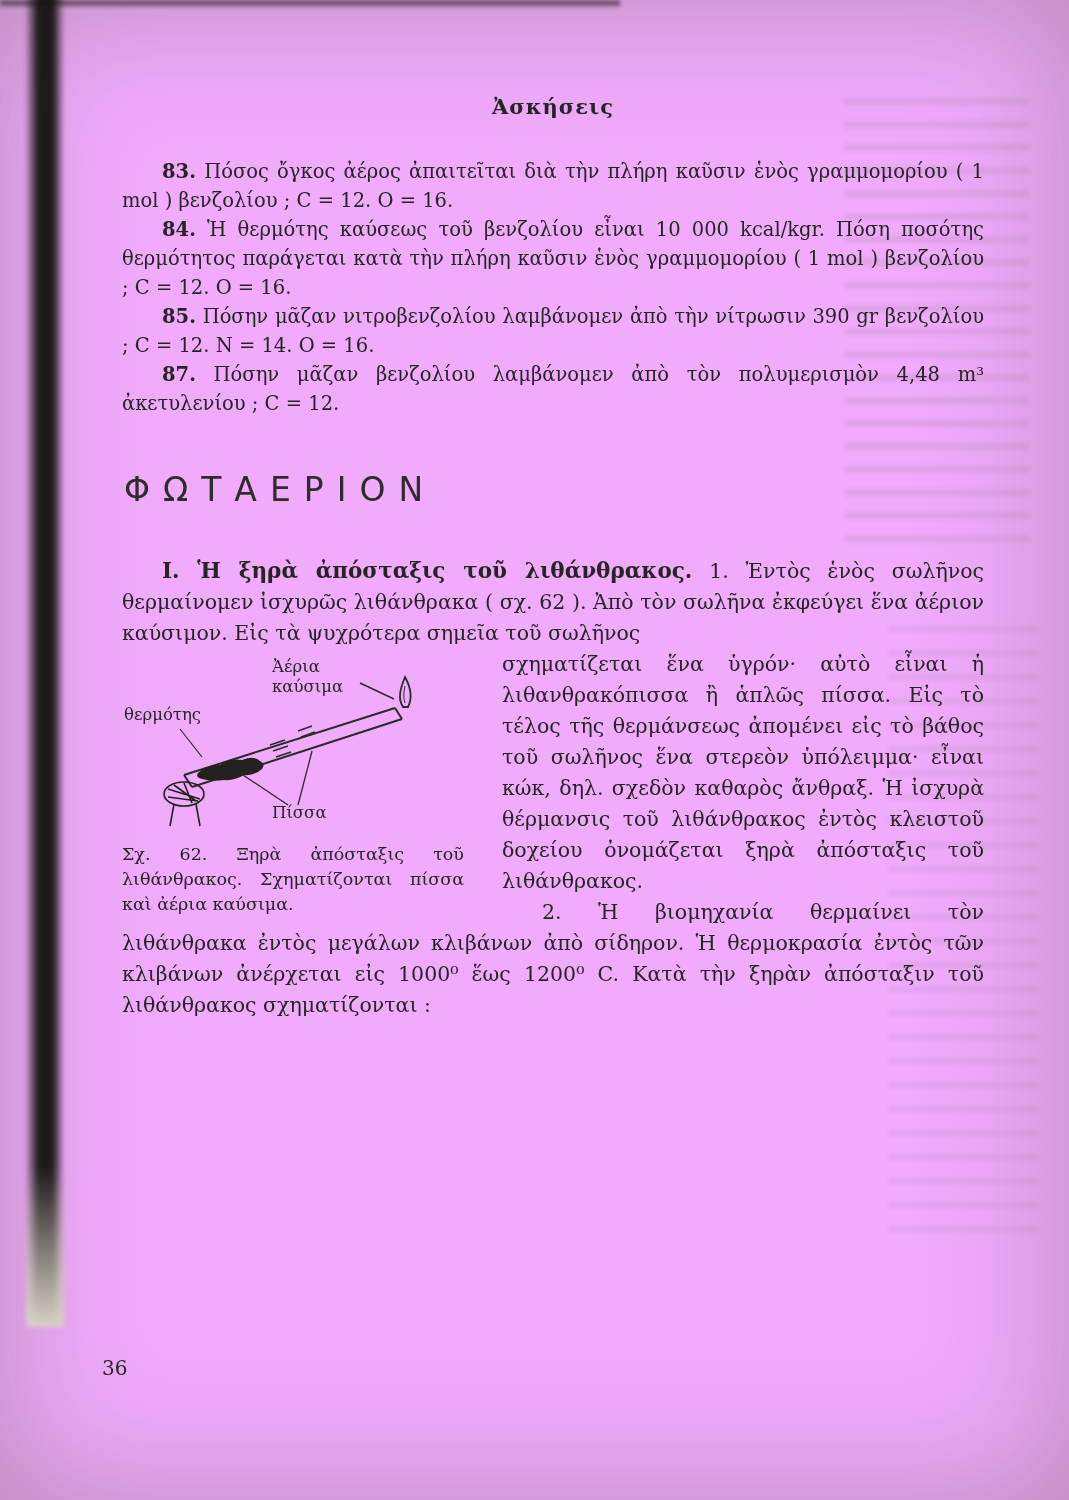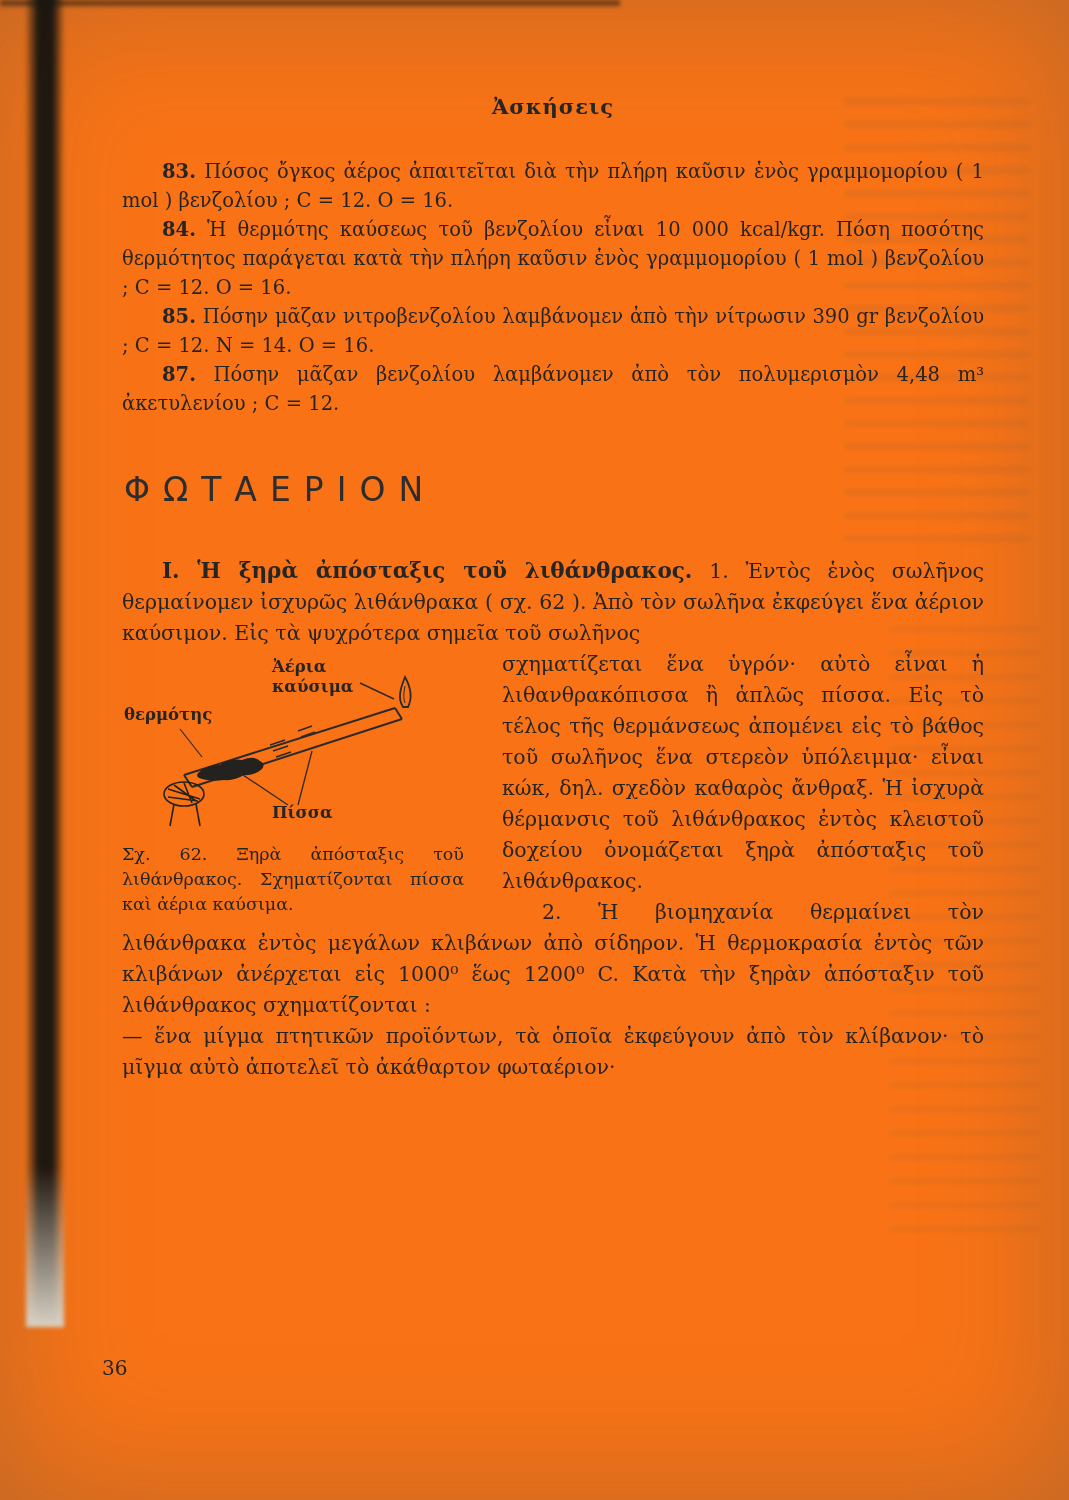--- a/index.html
+++ b/index.html
@@ -1,20 +1,20 @@
 <!DOCTYPE html>
 <html><head>
 <meta charset="utf-8">
 <style>
   html,body { margin:0; padding:0; background:#8a857a; }
   .page {
     position:relative;
     width:1069px; height:1500px;
     margin:0 auto;
-    background:#f97316;
+    background:#f0abfc;
     box-shadow: inset 0 0 140px rgba(90,85,68,0.38);
     font-family:"DejaVu Serif","Liberation Serif",serif;
     color:#262524;
     overflow:hidden;
   }
   
   .binding {
     position:absolute; left:26px; top:-8px; width:38px; height:1335px;
     background:
       linear-gradient(to bottom, rgba(215,210,197,0) 0 88%, rgba(215,210,197,1) 100%),
@@ -53,21 +53,21 @@
   }
 
   .body-par {
     font-size:20.5px; line-height:31px; text-align:justify;
   }
   .indent { text-indent:40px; }
   .lead b { font-weight:bold; font-size:21.5px; }
 
   
   .figure { float:left; width:358px; margin:8px 22px 2px 0; }
-  .fig-canvas { position:relative; width:358px; height:175px;font-weight:bold; }
+  .fig-canvas { position:relative; width:358px; height:175px; }
   .fig-canvas svg { position:absolute; left:0; top:0; }
   .fig-label {
     position:absolute; font-size:16.5px; line-height:20px; color:#262524;
     white-space:pre-line;
   }
   .lbl-gas  { left:150px; top:0; }
   .lbl-coal { left:2px;  top:48px; }
   .lbl-tar  { left:150px; top:146px; }
   .fig-caption {
     width:342px; margin-top:10px;
@@ -156,19 +156,18 @@
         <div class="fig-label lbl-gas">Ἀέρια
 καύσιμα</div>
         <div class="fig-label lbl-coal">θερμότης</div>
         <div class="fig-label lbl-tar">Πίσσα</div>
       </div>
       <div class="fig-caption">Σχ. 62. Ξηρὰ ἀπόσταξις τοῦ λιθάνθρακος. Σχηματίζονται πίσσα καὶ ἀέρια καύσιμα.</div>
     </div>
 
     <p class="body-par">σχηματίζεται ἕνα ὑγρόν· αὐτὸ εἶναι ἡ λιθανθρακόπισσα ἢ ἁπλῶς πίσσα. Εἰς τὸ τέλος τῆς θερμάνσεως ἀπομένει εἰς τὸ βάθος τοῦ σωλῆνος ἕνα στερεὸν ὑπόλειμμα· εἶναι κώκ, δηλ. σχεδὸν καθαρὸς ἄνθραξ. Ἡ ἰσχυρὰ θέρμανσις τοῦ λιθάνθρακος ἐντὸς κλειστοῦ δοχείου ὀνομάζεται ξηρὰ ἀπόσταξις τοῦ λιθάνθρακος.</p>
     <p class="body-par indent">2. Ἡ βιομηχανία θερμαίνει τὸν λιθάνθρακα ἐντὸς μεγάλων κλιβάνων ἀπὸ σίδηρον. Ἡ θερμοκρασία ἐντὸς τῶν κλιβάνων ἀνέρχεται εἰς 1000⁰ ἕως 1200⁰ C. Κατὰ τὴν ξηρὰν ἀπόσταξιν τοῦ λιθάνθρακος σχηματίζονται :</p>
-    <p class="body-par">— ἕνα μίγμα πτητικῶν προϊόντων, τὰ ὁποῖα ἐκφεύγουν ἀπὸ τὸν κλίβανον· τὸ μῖγμα αὐτὸ ἀποτελεῖ τὸ ἀκάθαρτον φωταέριον·</p>
 
     <div class="clear"></div>
   </div>
 
   <div class="page-number">36</div>
 </div>
 
 </body></html>

